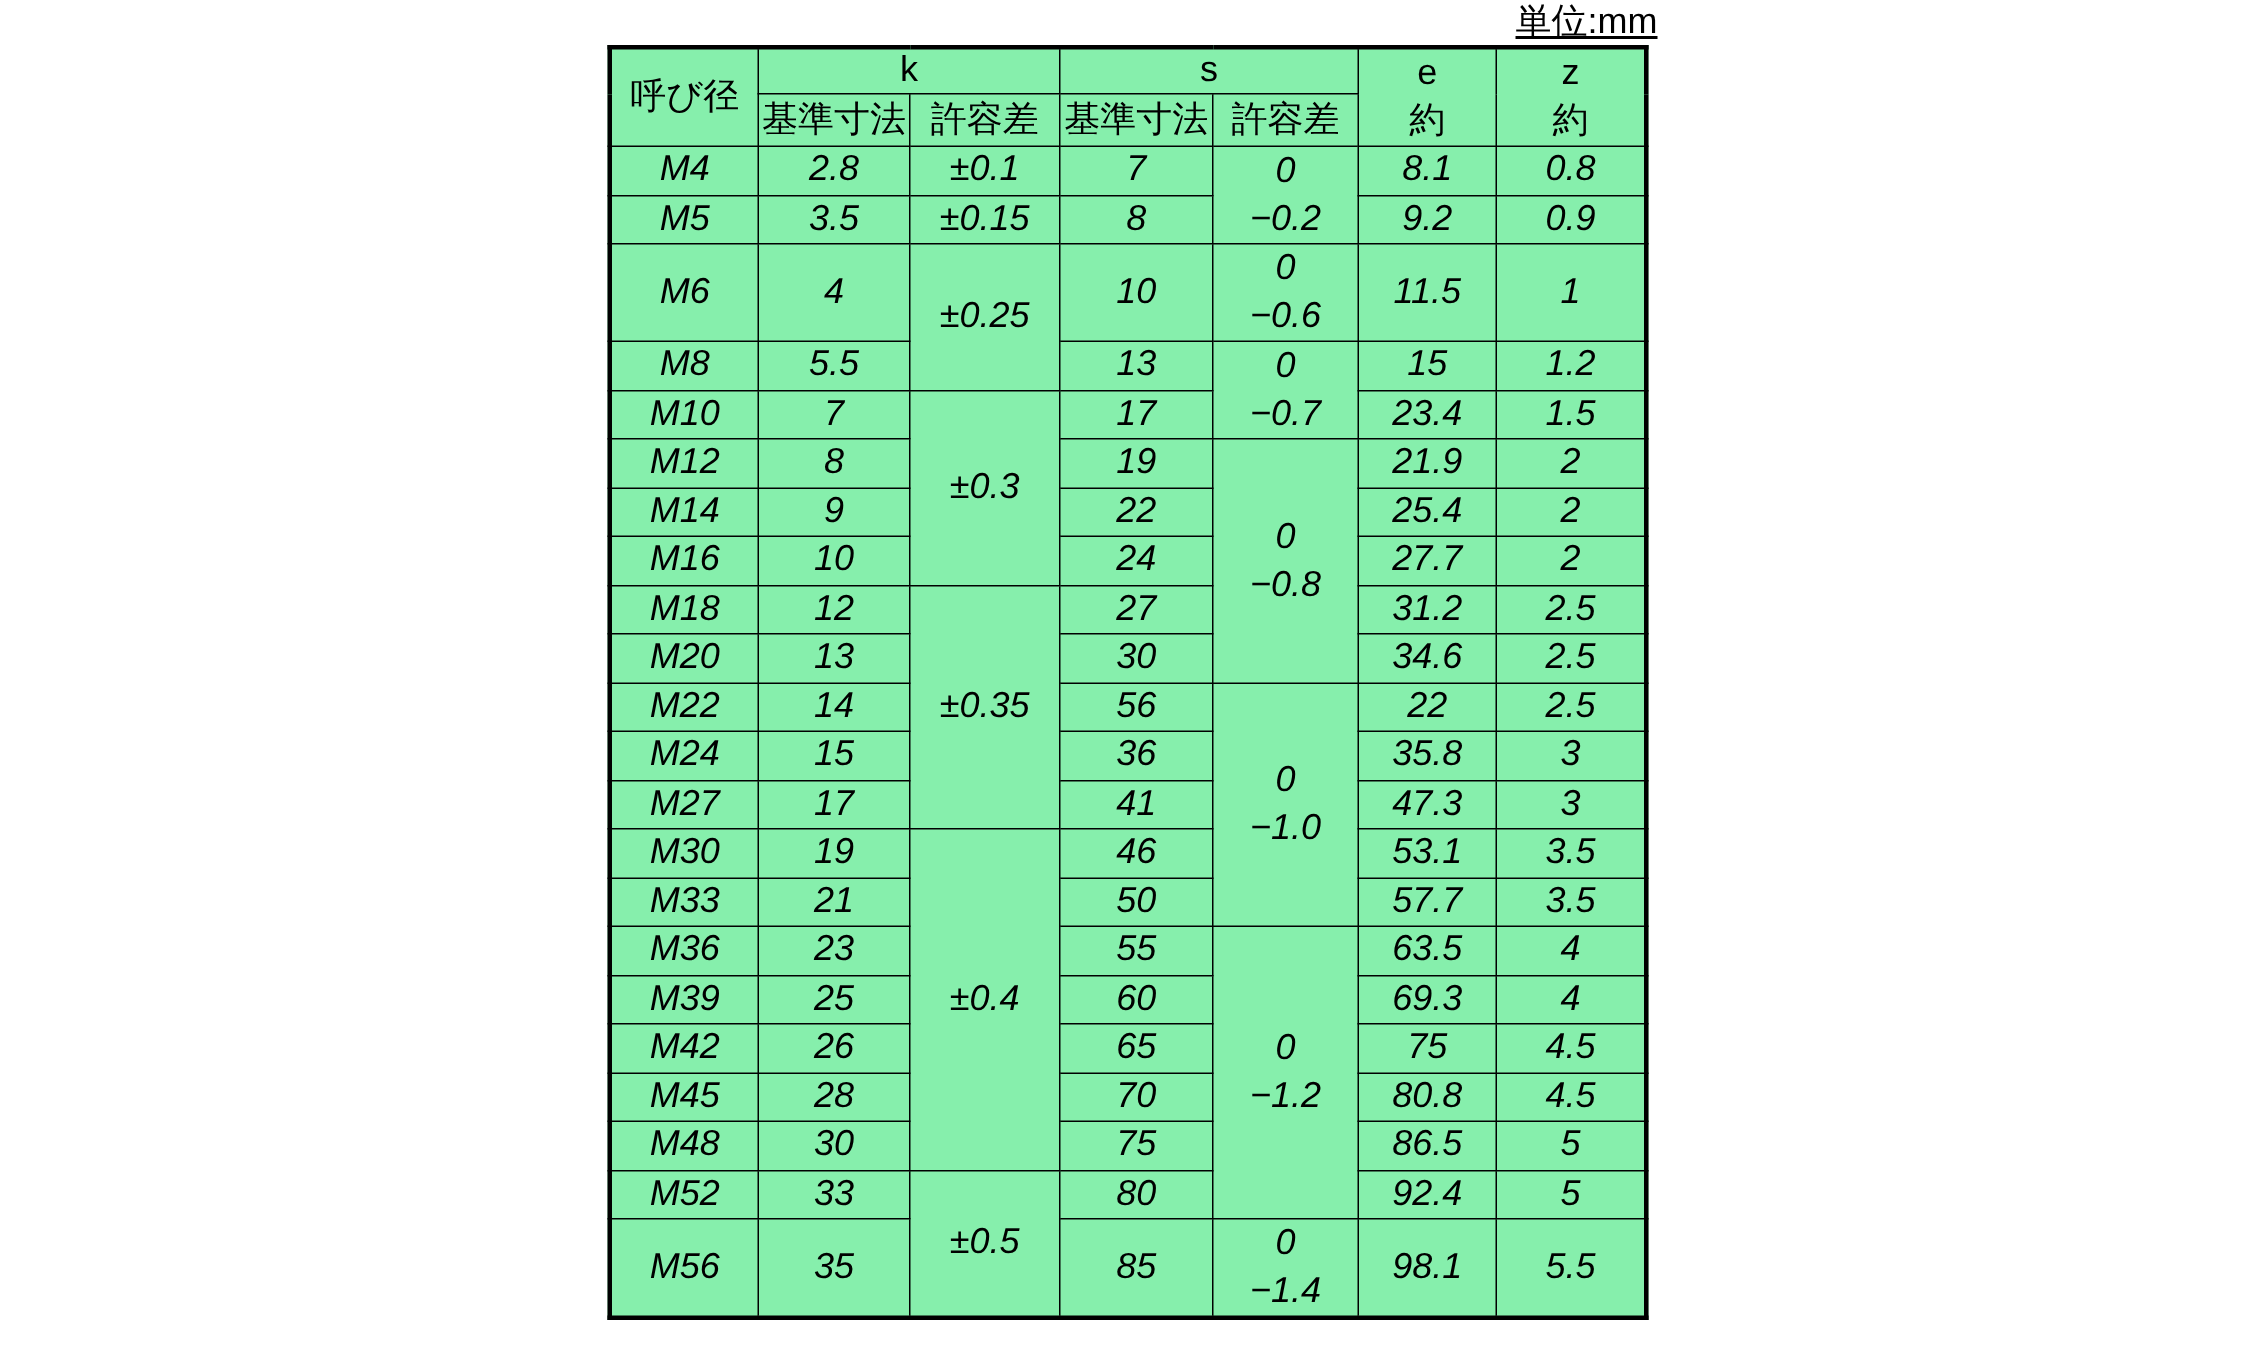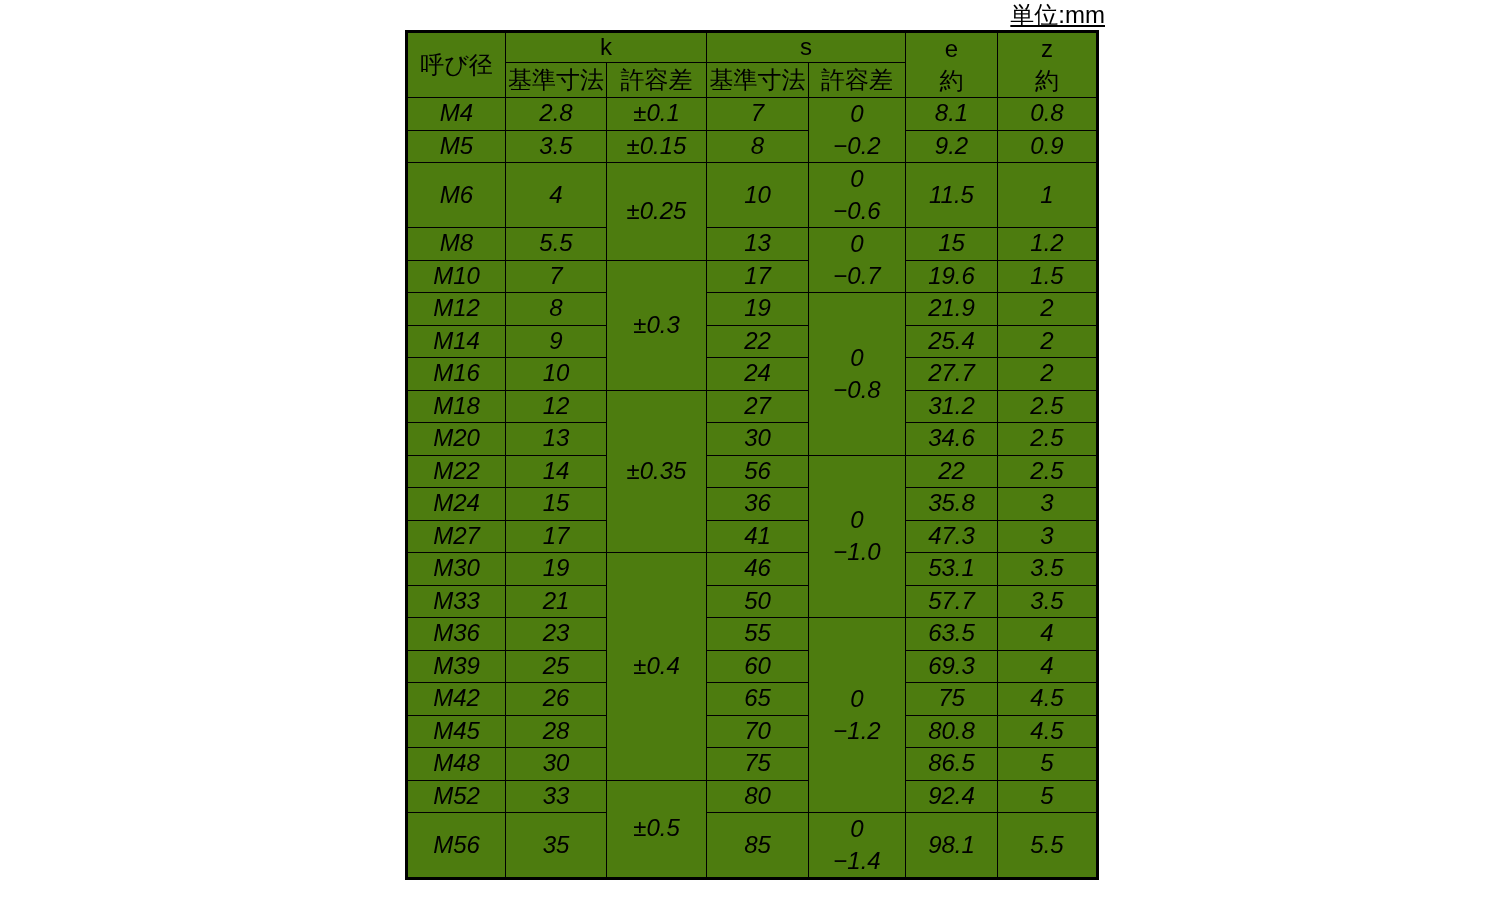--- a/index.html
+++ b/index.html
@@ -22,21 +22,21 @@
     white-space: nowrap;
     text-decoration: underline;
   }
   table.spec {
     position: absolute;
     left: 405px;
     top: 30px;
     border-collapse: collapse;
     table-layout: fixed;
     border: 3px solid #000;
-    background: #4d7c0f;
+    background: #86efac;
   }
   .spec th, .spec td {
     border: 1px solid #000;
     text-align: center;
     vertical-align: middle;
     padding: 0;
     font-size: 24px;
     font-weight: normal;
     line-height: 1.2;
     white-space: nowrap;
@@ -130,21 +130,21 @@
           <div>−0.7</div>
         </td>
         <td>15</td>
         <td>1.2</td>
       </tr>
       <tr>
         <td>M10</td>
         <td>7</td>
         <td rowspan="4">±0.3</td>
         <td>17</td>
-        <td>19.6</td>
+        <td>23.4</td>
         <td>1.5</td>
       </tr>
       <tr>
         <td>M12</td>
         <td>8</td>
         <td>19</td>
         <td rowspan="5" class="two-line">
           <div>0</div>
           <div>−0.8</div>
         </td>

